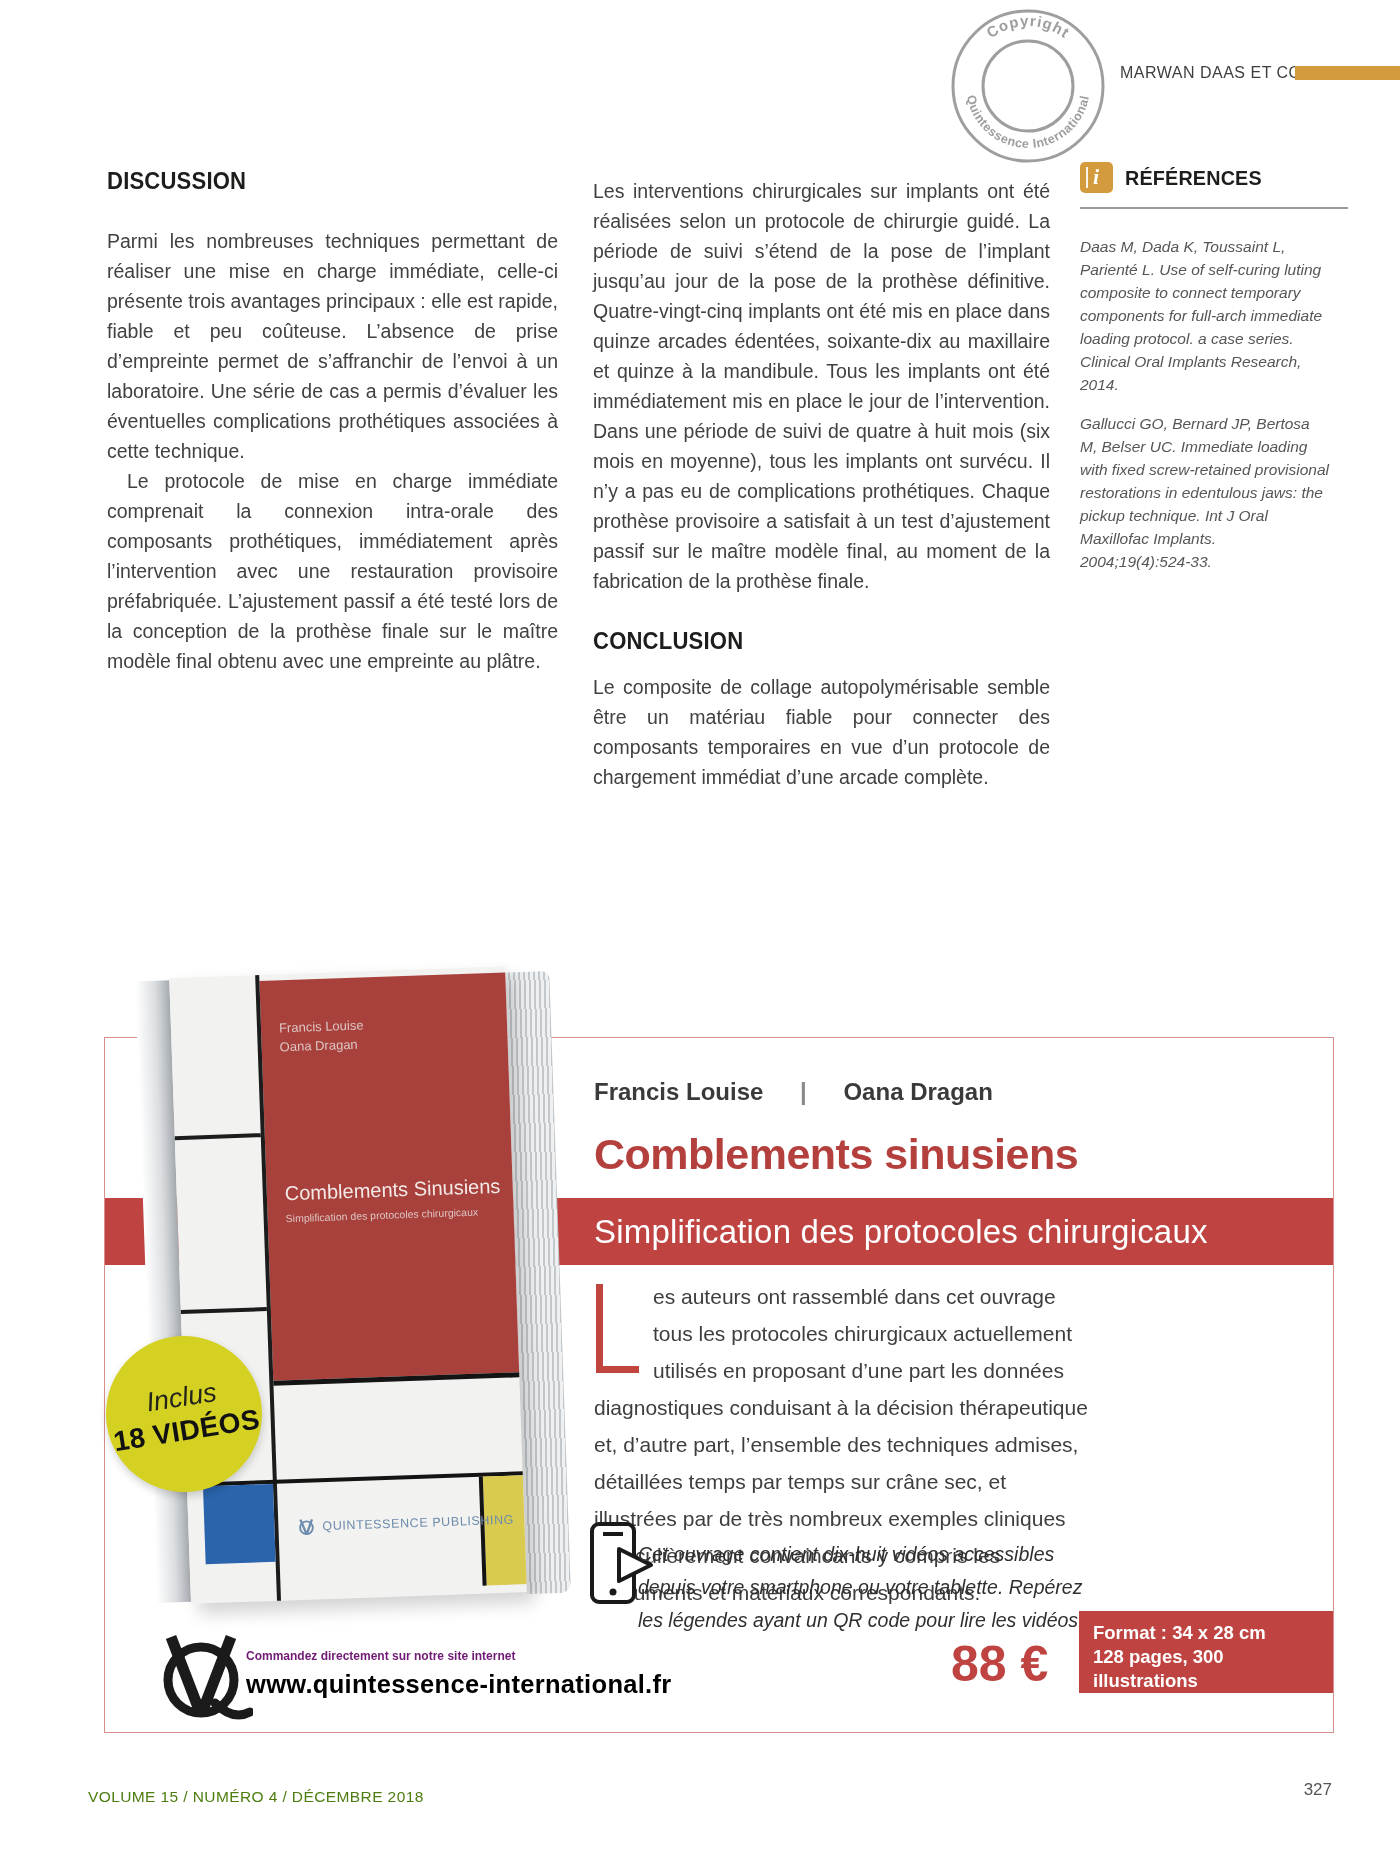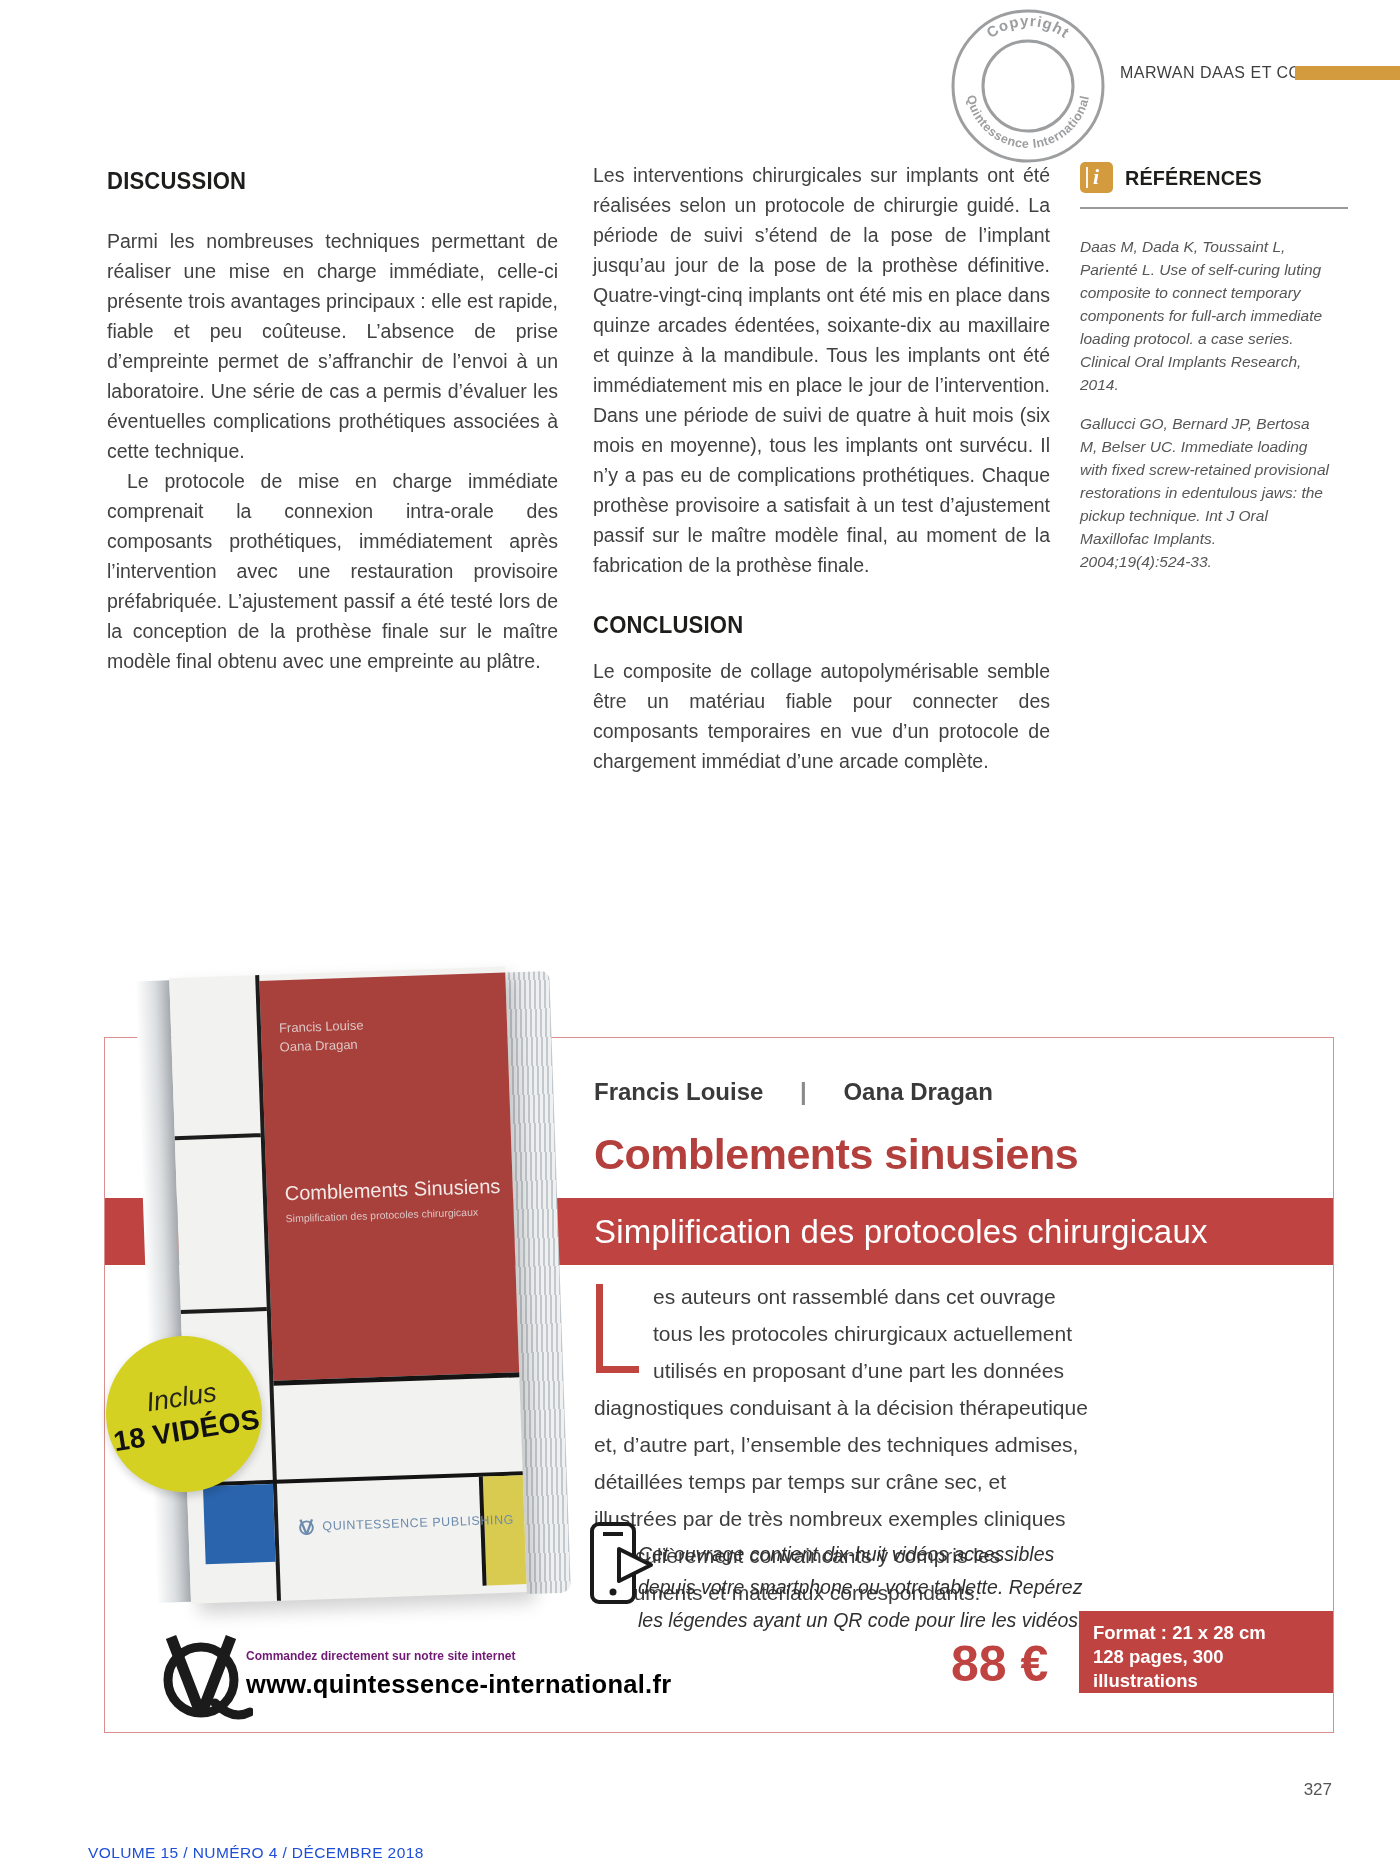--- a/index.html
+++ b/index.html
@@ -8,21 +8,21 @@
 
   
   #stamp{position:absolute;left:948px;top:4px;width:160px;height:162px;}
   #marwan{position:absolute;left:1120px;top:64px;font-size:16px;color:#3e3e3e;
           letter-spacing:.5px;white-space:nowrap;}
   #accent-bar{position:absolute;left:1295px;top:66px;width:105px;height:14px;background:#d49a3e;}
 
   
   .col{position:absolute;text-align:justify;font-size:19.5px;line-height:30px;color:#414141;}
   #col-left{left:107px;top:166px;width:451px;}
-  #col-mid{left:593px;top:160px;width:457px;}
+  #col-mid{left:593px;top:176px;width:457px;}
   .sec-head{font-weight:700;font-size:24px;color:#1d1d1b;letter-spacing:.2px;
             transform:scaleX(.92);transform-origin:left;text-align:left;}
   #col-left .sec-head{margin:0 0 30px 0;}
   #col-mid .sec-head{margin:30px 0 16px 0;}
   .col p{margin:0;}
   .col p.ind{text-indent:20px;}
 
   
   #refs{position:absolute;left:1080px;top:162px;width:268px;}
   #refs-header{display:flex;align-items:center;gap:12px;}
@@ -89,21 +89,21 @@
              background:repeating-linear-gradient(90deg,#eef0f1 0 3px,#c3c8cc 3px 5px);}
 
   
   #badge{position:absolute;left:106px;top:1336px;width:156px;height:156px;border-radius:50%;
          background:#d5d122;z-index:4;display:flex;flex-direction:column;align-items:center;
          justify-content:center;transform:rotate(-9deg);box-shadow:0 4px 8px rgba(0,0,0,.18);}
   #badge .l1{font-style:italic;font-size:27px;color:#24241c;}
   #badge .l2{font-weight:800;font-size:28px;color:#111;letter-spacing:.3px;margin-top:2px;}
 
   
-  #footer-issue{position:absolute;left:88px;top:1844px;font-size:15.5px;color:#1d4ed8;letter-spacing:.4px;}
+  #footer-issue{position:absolute;left:88px;top:1788px;font-size:15.5px;color:#4d7c0f;letter-spacing:.4px;}
   #footer-page{position:absolute;left:1232px;top:1780px;width:100px;text-align:right;
                font-size:17px;color:#555;}
 </style>
 </head>
 <body>
 
 <div id="page">
 
   <svg id="stamp" viewBox="0 0 160 162">
     <circle cx="80" cy="82" r="75" fill="none" stroke="#9c9ea0" stroke-width="3"></circle>
@@ -184,21 +184,21 @@
     </svg>
 
     <div id="order">
       <div id="order-line">Commandez directement sur notre site internet</div>
       <div id="order-url">www.quintessence-international.fr</div>
     </div>
 
     <div id="price">88 €</div>
 
     <div id="format-box">
-      <div class="fmt-l">Format : 21 x 28 cm</div>
+      <div class="fmt-l">Format : 34 x 28 cm</div>
       <div class="fmt-l">128 pages, 300 illustrations</div>
       <div class="fmt-s">ISBN 978-2-36615-036-0</div>
     </div>
   </div>
 
   <div id="book">
     <div id="book-inner">
       <div id="spine"></div>
       <div id="fore-edge"></div>
       <div id="cover">

